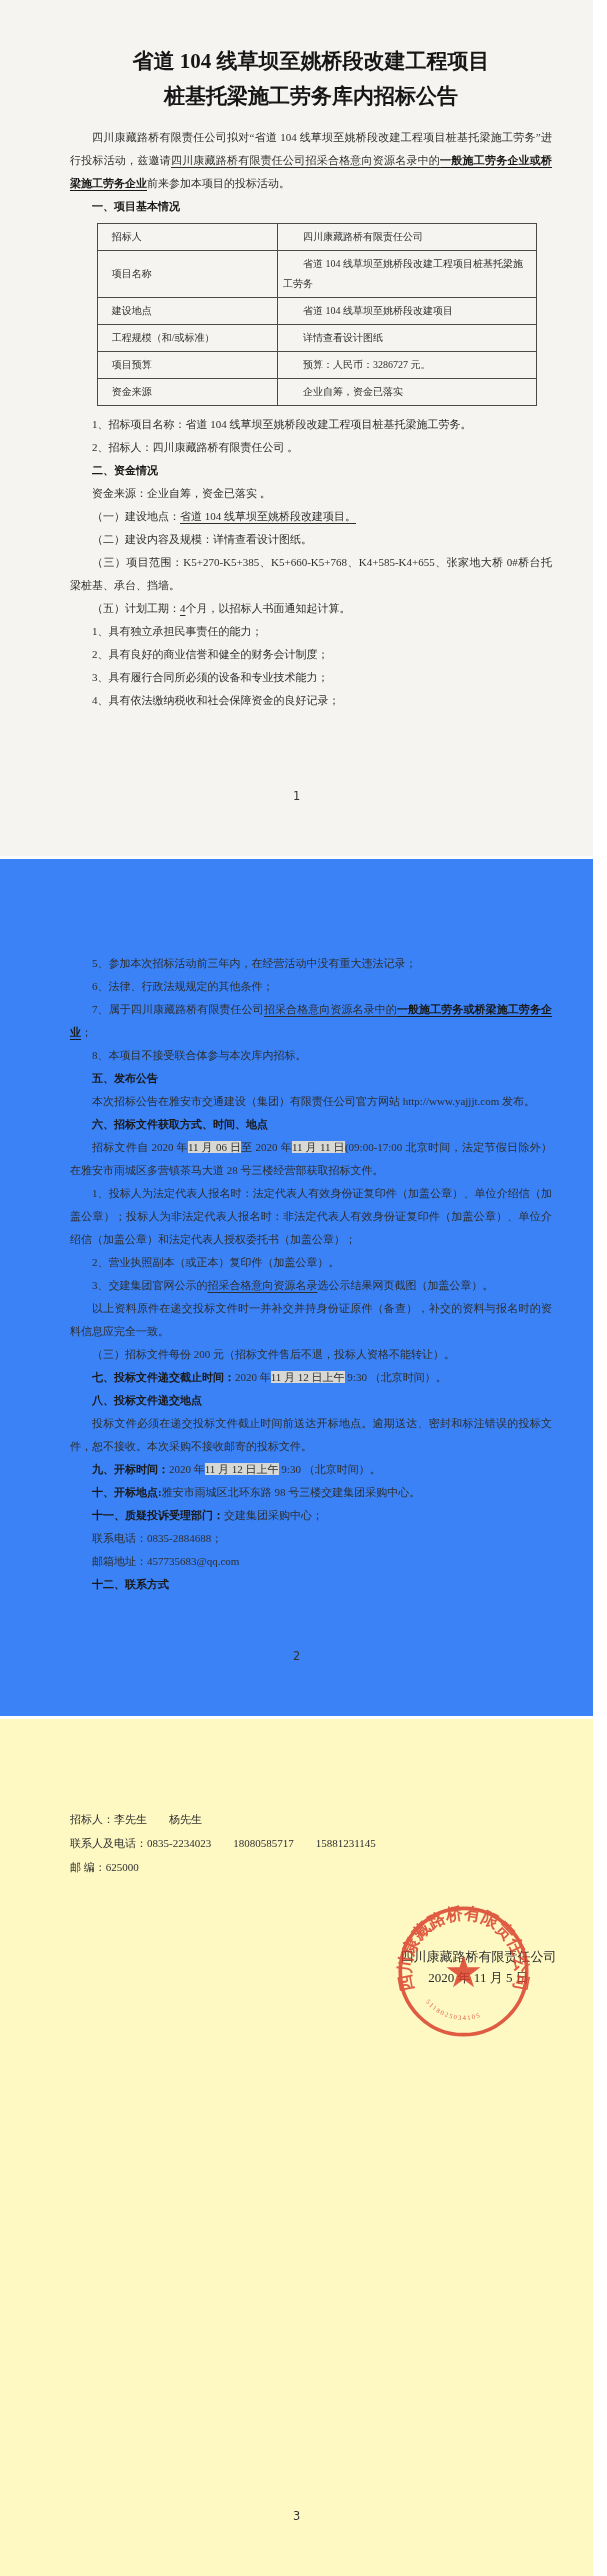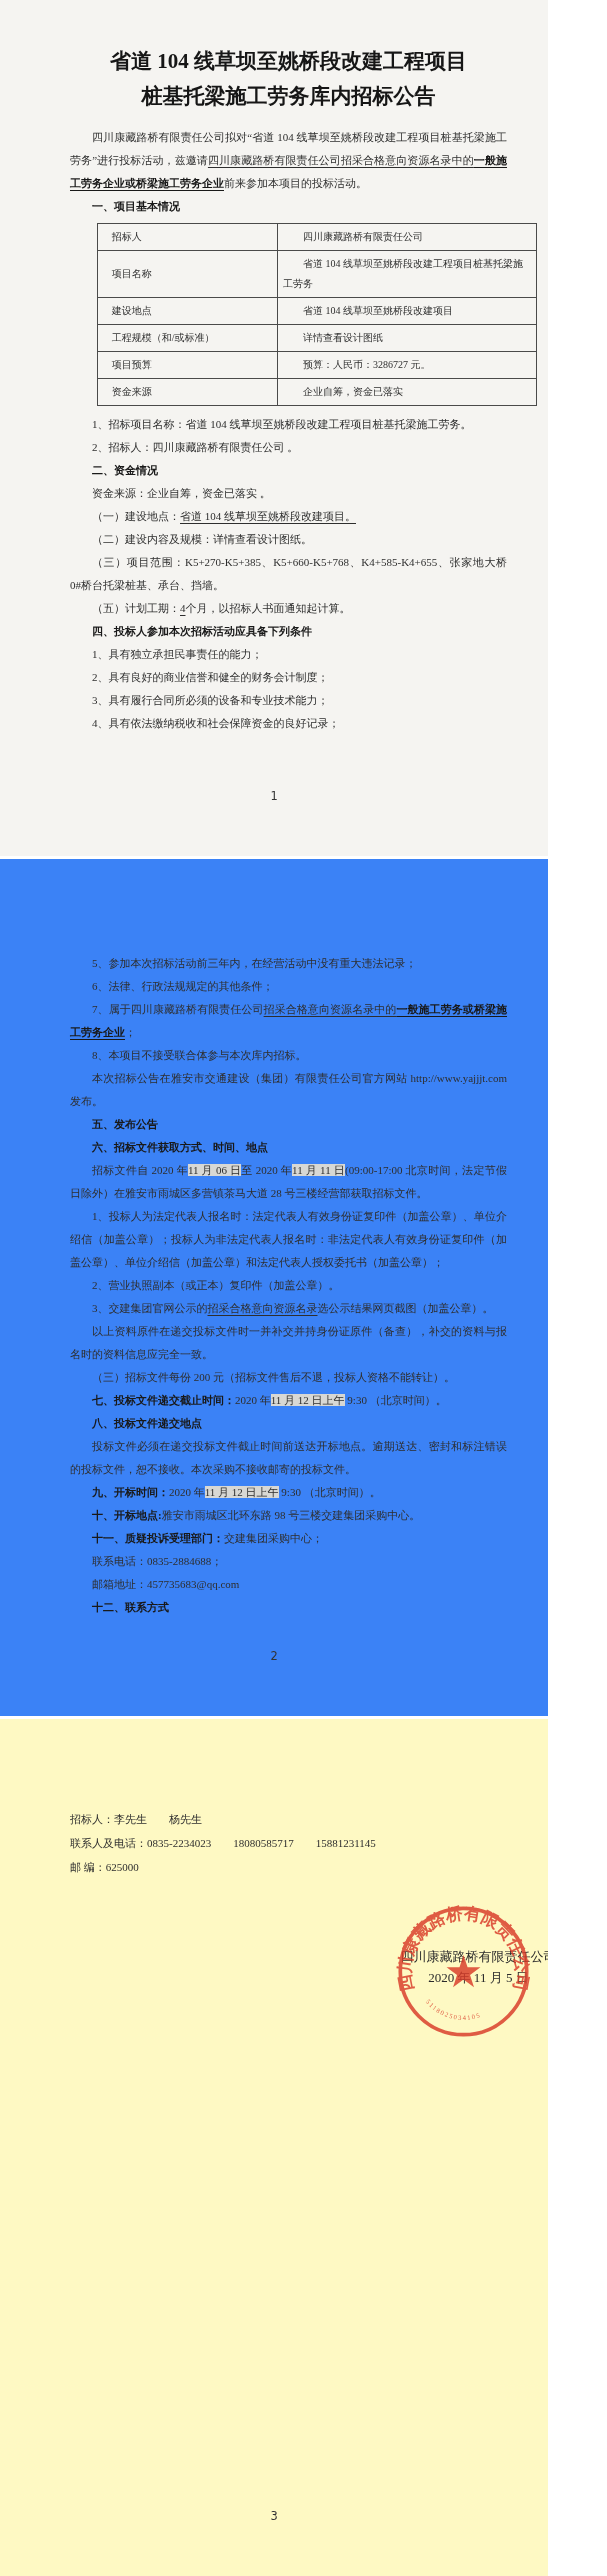--- a/index.html
+++ b/index.html
@@ -1,17 +1,17 @@
 <!DOCTYPE html>
 <html style="font-size:12px"><head>
 <meta charset="utf-8">
 <style>
   html,body{margin:0;padding:0;background:#ffffff;}
   body{width:607px;font-family:"Liberation Serif",serif;color:#2e2e2e;}
-  .page{position:relative;width:548px;box-sizing:border-box;padding:0 41px 0 70px;overflow:hidden;}
+  .page{position:relative;width:593px;box-sizing:border-box;padding:0 41px 0 70px;overflow:hidden;}
   .page-1{height:856px;background:#f5f4f1;margin-bottom:3px;}
   .page-2{height:857px;background:#3b82f6;margin-bottom:3px;}
   .page-3{height:857px;background:#fef9c3;}
   .doc-title{margin:44px 0 12px 0;text-align:center;font-size:21px;line-height:35px;font-weight:bold;color:#161616;}
   .doc-title span{display:block;}
   .para{margin:0;font-size:11px;line-height:23px;text-align:justify;}
   .indent{text-indent:2em;}
   .bold{font-weight:bold;color:#191919;}
   .u{text-decoration:underline;text-underline-offset:3px;}
   .hl{background:#d8d8d4;}
@@ -69,36 +69,35 @@
   </table>
 
   <p class="para indent">1、招标项目名称：省道 104 线草坝至姚桥段改建工程项目桩基托梁施工劳务。</p>
   <p class="para indent">2、招标人：四川康藏路桥有限责任公司 。</p>
   <p class="para indent bold">二、资金情况</p>
   <p class="para indent">资金来源：企业自筹，资金已落实 。</p>
   <p class="para indent"><span>（一）建设地点：</span><span class="u">省道 104 线草坝至姚桥段改建项目。</span></p>
   <p class="para indent">（二）建设内容及规模：详情查看设计图纸。</p>
   <p class="para indent">（三）项目范围：K5+270-K5+385、K5+660-K5+768、K4+585-K4+655、张家地大桥 0#桥台托梁桩基、承台、挡墙。</p>
   <p class="para indent"><span>（五）计划工期：</span><span class="u">4</span><span>个月，以招标人书面通知起计算。</span></p>
-  <p class="para indent bold">四、投标人参加本次招标活动应具备下列条件</p>
   <p class="para indent">1、具有独立承担民事责任的能力；</p>
   <p class="para indent">2、具有良好的商业信誉和健全的财务会计制度；</p>
   <p class="para indent">3、具有履行合同所必须的设备和专业技术能力；</p>
   <p class="para indent">4、具有依法缴纳税收和社会保障资金的良好记录；</p>
 
   <div class="pagenum">1</div>
 </div>
 
 <div class="page page-2">
   <p class="para indent first-p2">5、参加本次招标活动前三年内，在经营活动中没有重大违法记录；</p>
   <p class="para indent">6、法律、行政法规规定的其他条件；</p>
   <p class="para indent"><span>7、属于四川康藏路桥有限责任公司</span><span class="u">招采合格意向资源名录中的</span><span class="u bold">一般施工劳务或桥梁施工劳务企业</span><span>；</span></p>
   <p class="para indent">8、本项目不接受联合体参与本次库内招标。</p>
+  <p class="para indent bold">五、发布公告</p>
   <p class="para indent">本次招标公告在雅安市交通建设（集团）有限责任公司官方网站 http://www.yajjjt.com 发布。</p>
-  <p class="para indent bold">五、发布公告</p>
   <p class="para indent bold">六、招标文件获取方式、时间、地点</p>
   <p class="para indent"><span>招标文件自 2020 年</span><span class="hl">11 月 06 日</span><span>至 2020 年</span><span class="hl">11 月 11 日</span><span>(09:00-17:00 北京时间，法定节假日除外）在雅安市雨城区多营镇茶马大道 28 号三楼经营部获取招标文件。</span></p>
   <p class="para indent">1、投标人为法定代表人报名时：法定代表人有效身份证复印件（加盖公章）、单位介绍信（加盖公章）；投标人为非法定代表人报名时：非法定代表人有效身份证复印件（加盖公章）、单位介绍信（加盖公章）和法定代表人授权委托书（加盖公章）；</p>
   <p class="para indent">2、营业执照副本（或正本）复印件（加盖公章）。</p>
   <p class="para indent"><span>3、交建集团官网公示的</span><span class="u">招采合格意向资源名录</span><span>选公示结果网页截图（加盖公章）。</span></p>
   <p class="para indent">以上资料原件在递交投标文件时一并补交并持身份证原件（备查），补交的资料与报名时的资料信息应完全一致。</p>
   <p class="para indent">（三）招标文件每份 200 元（招标文件售后不退，投标人资格不能转让）。</p>
   <p class="para indent"><span class="bold">七、投标文件递交截止时间：</span><span>2020 年</span><span class="hl">11 月 12 日上午</span><span> 9:30 （北京时间）。</span></p>
   <p class="para indent bold">八、投标文件递交地点</p>
   <p class="para indent">投标文件必须在递交投标文件截止时间前送达开标地点。逾期送达、密封和标注错误的投标文件，恕不接收。本次采购不接收邮寄的投标文件。</p>

